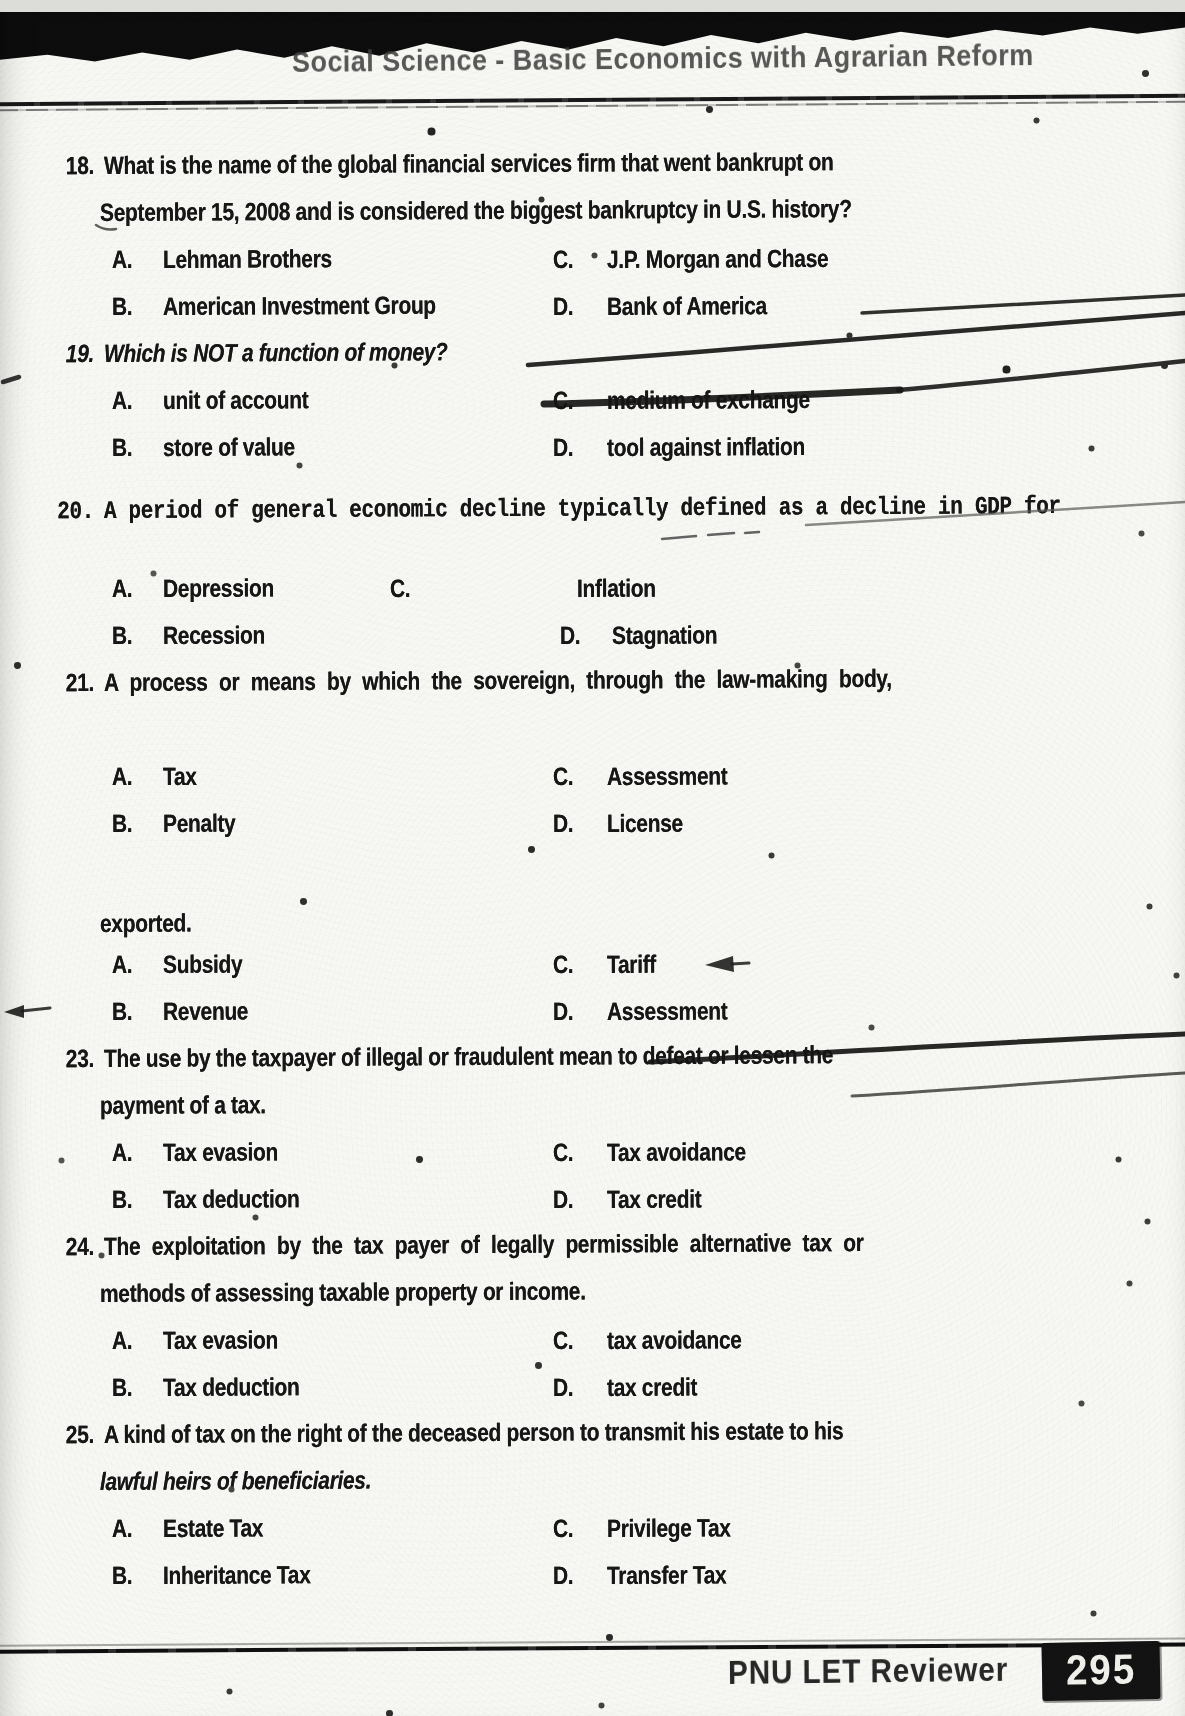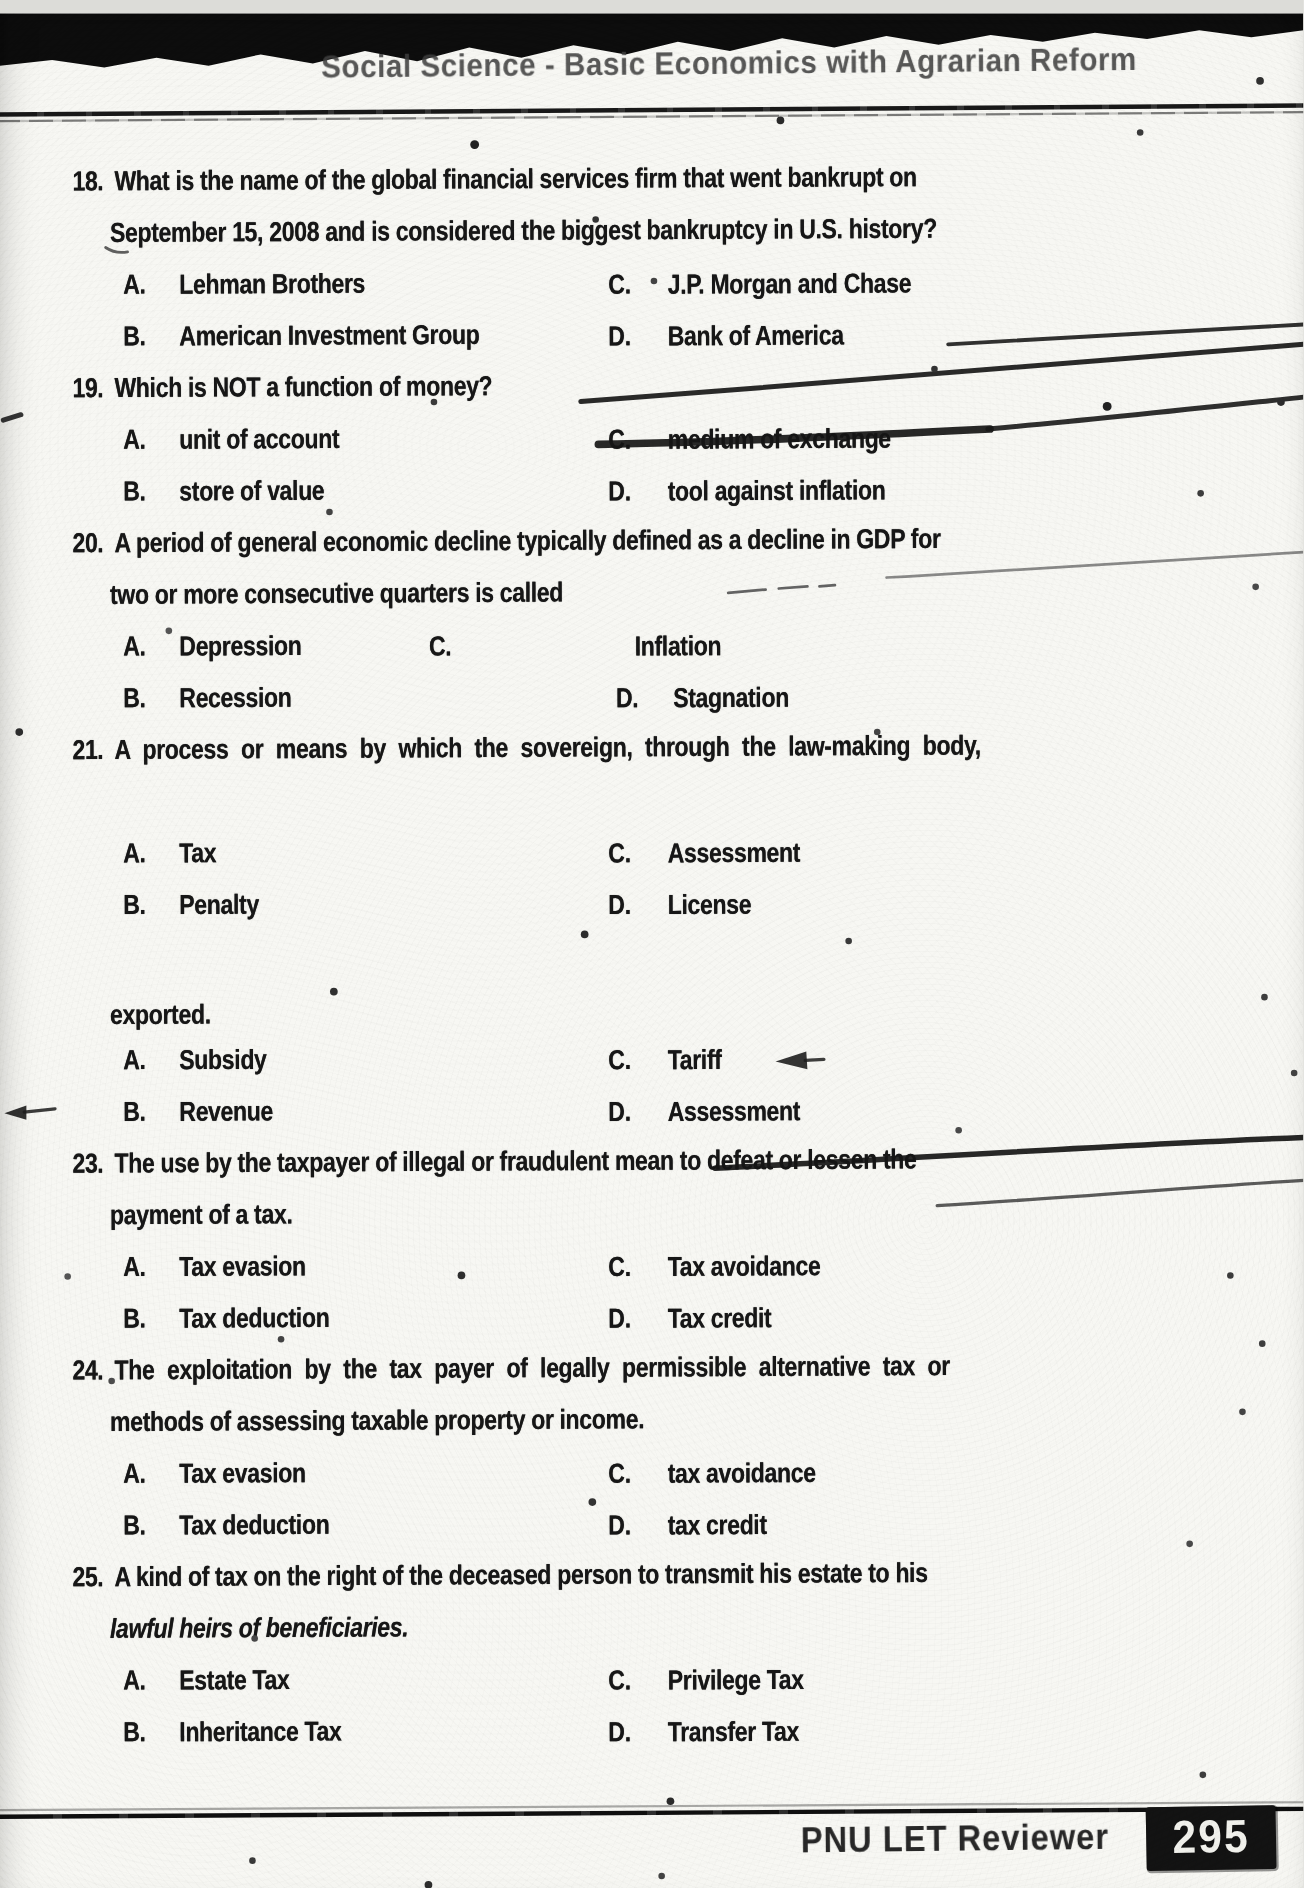--- a/index.html
+++ b/index.html
@@ -111,42 +111,39 @@
         <span class="sx t-ab">Lehman Brothers</span>
         <span class="sx l-cd">C.</span>
         <span class="sx t-cd">J.P. Morgan and Chase</span>
       </div>
       <div class="row q18 bd" style="top: 271px;">
         <span class="sx l-ab">B.</span>
         <span class="sx t-ab">American Investment Group</span>
         <span class="sx l-cd">D.</span>
         <span class="sx t-cd">Bank of America</span>
       </div>
-      <div class="row q19" style="top: 318px;">
+      <div class="row q19" style="top: 318px; font-style: italic;">
         <span class="sx num">19.</span>
         <span class="sx t-q">Which is NOT a function of money?</span>
       </div>
       <div class="row q19 ac" style="top: 365px;">
         <span class="sx l-ab">A.</span>
         <span class="sx t-ab">unit of account</span>
         <span class="sx l-cd">C.</span>
         <span class="sx t-cd">medium of exchange</span>
       </div>
       <div class="row q19 bd" style="top: 412px;">
         <span class="sx l-ab">B.</span>
         <span class="sx t-ab">store of value</span>
         <span class="sx l-cd">D.</span>
         <span class="sx t-cd">tool against inflation</span>
       </div>
-      <div class="row q20" style="top: 459px;">
+      <div class="row q20" style="top: 476px; font-family: Liberation Mono, monospace;">
         <span class="sx num">20.</span>
         <span class="sx t-q">A period of general economic decline typically defined as a decline in GDP for</span>
-      </div>
-      <div class="row q20" style="top: 506px;">
-        <span class="sx t-q2">two or more consecutive quarters is called</span>
       </div>
       <div class="row q20 ac" style="top: 553px;">
         <span class="sx l-ab">A.</span>
         <span class="sx t-ab">Depression</span>
         <span class="sx l-cd">C.</span>
         <span class="sx t-cd">Inflation</span>
       </div>
       <div class="row q20 bd" style="top: 600px;">
         <span class="sx l-ab">B.</span>
         <span class="sx t-ab">Recession</span>

